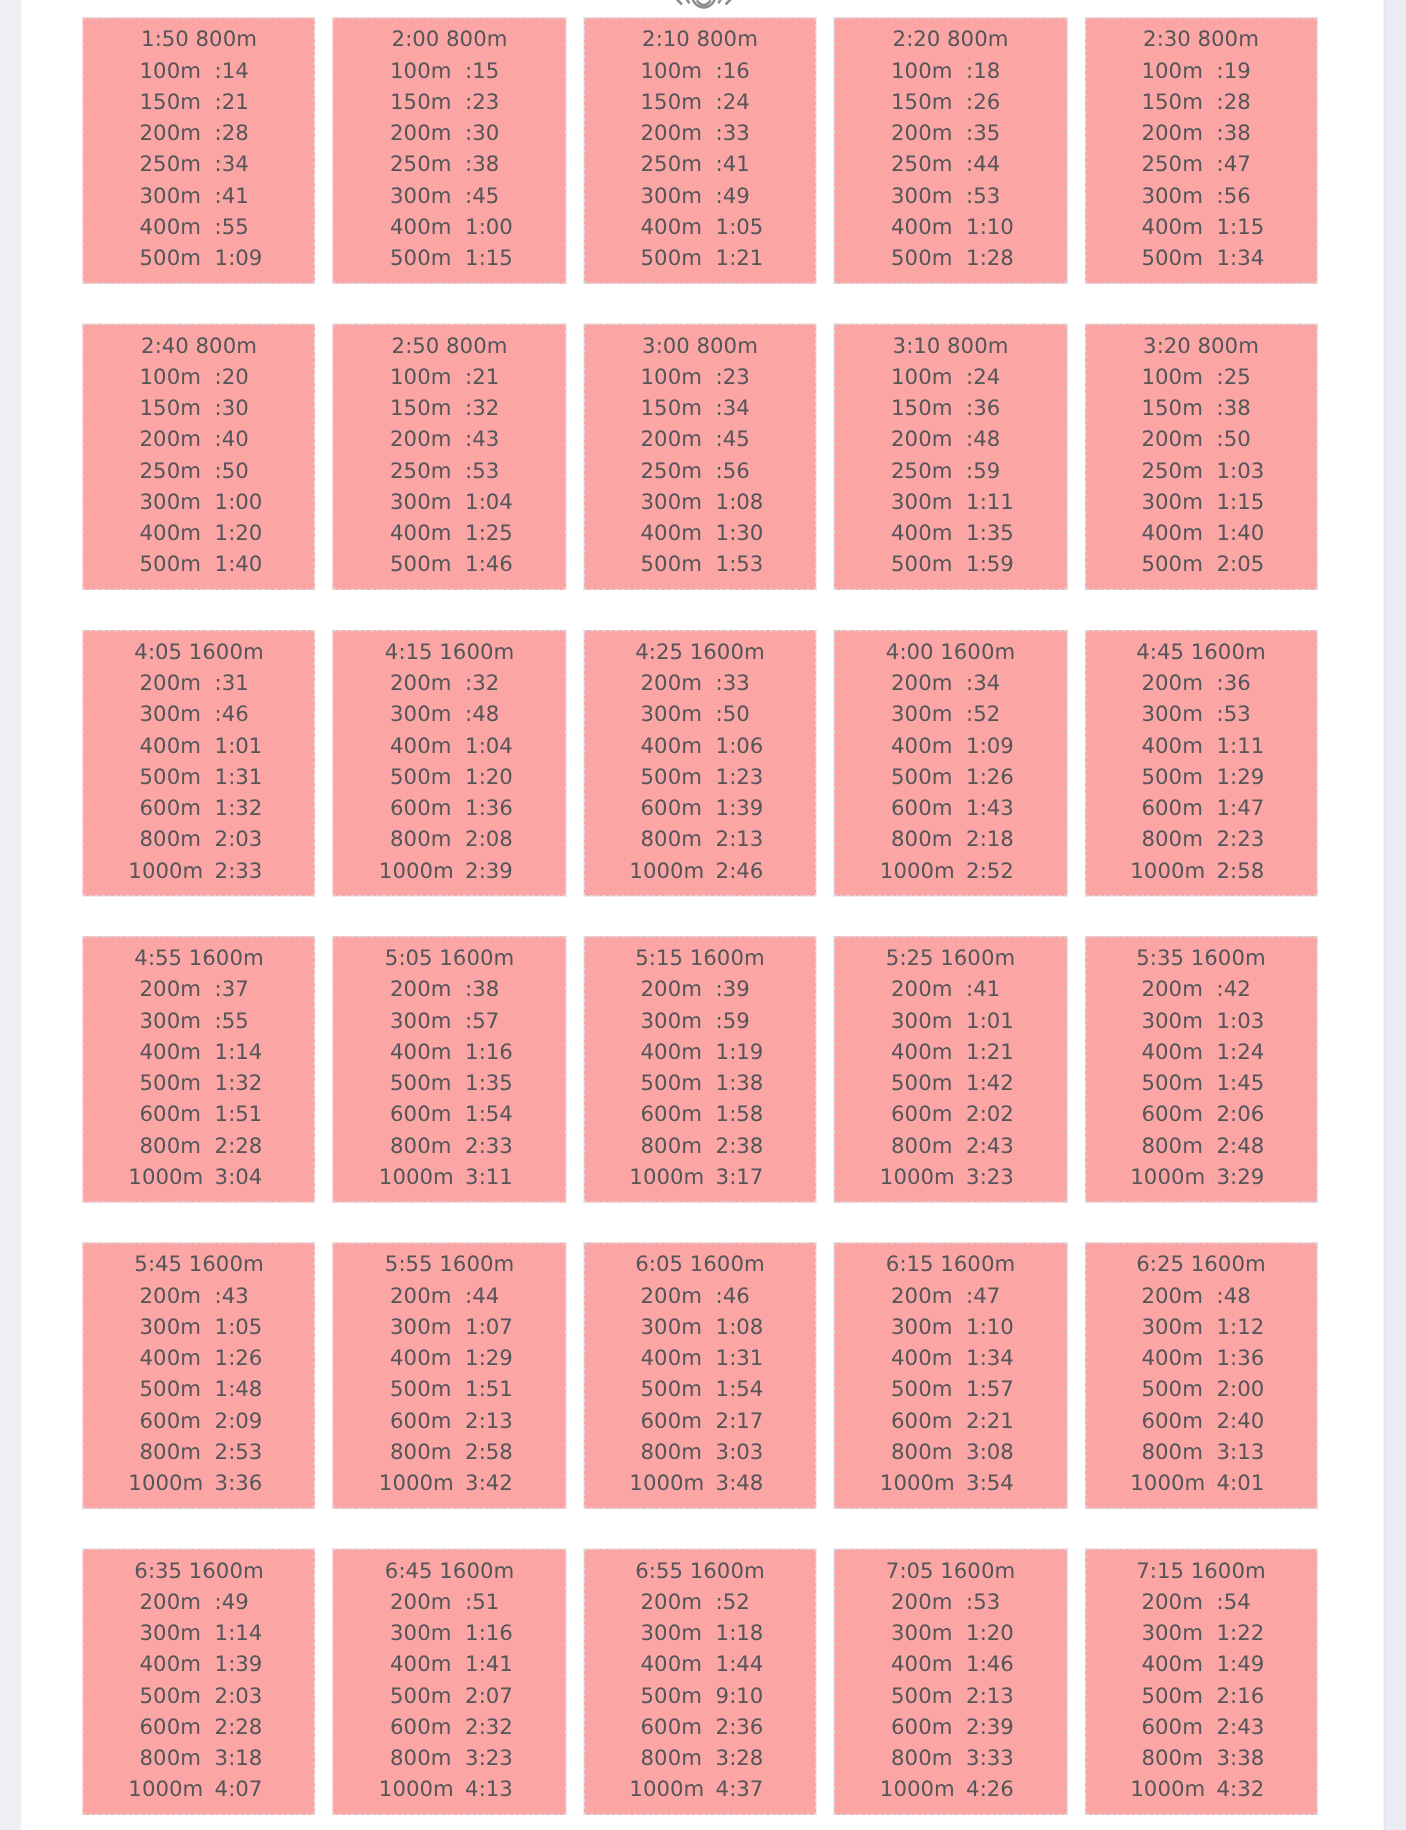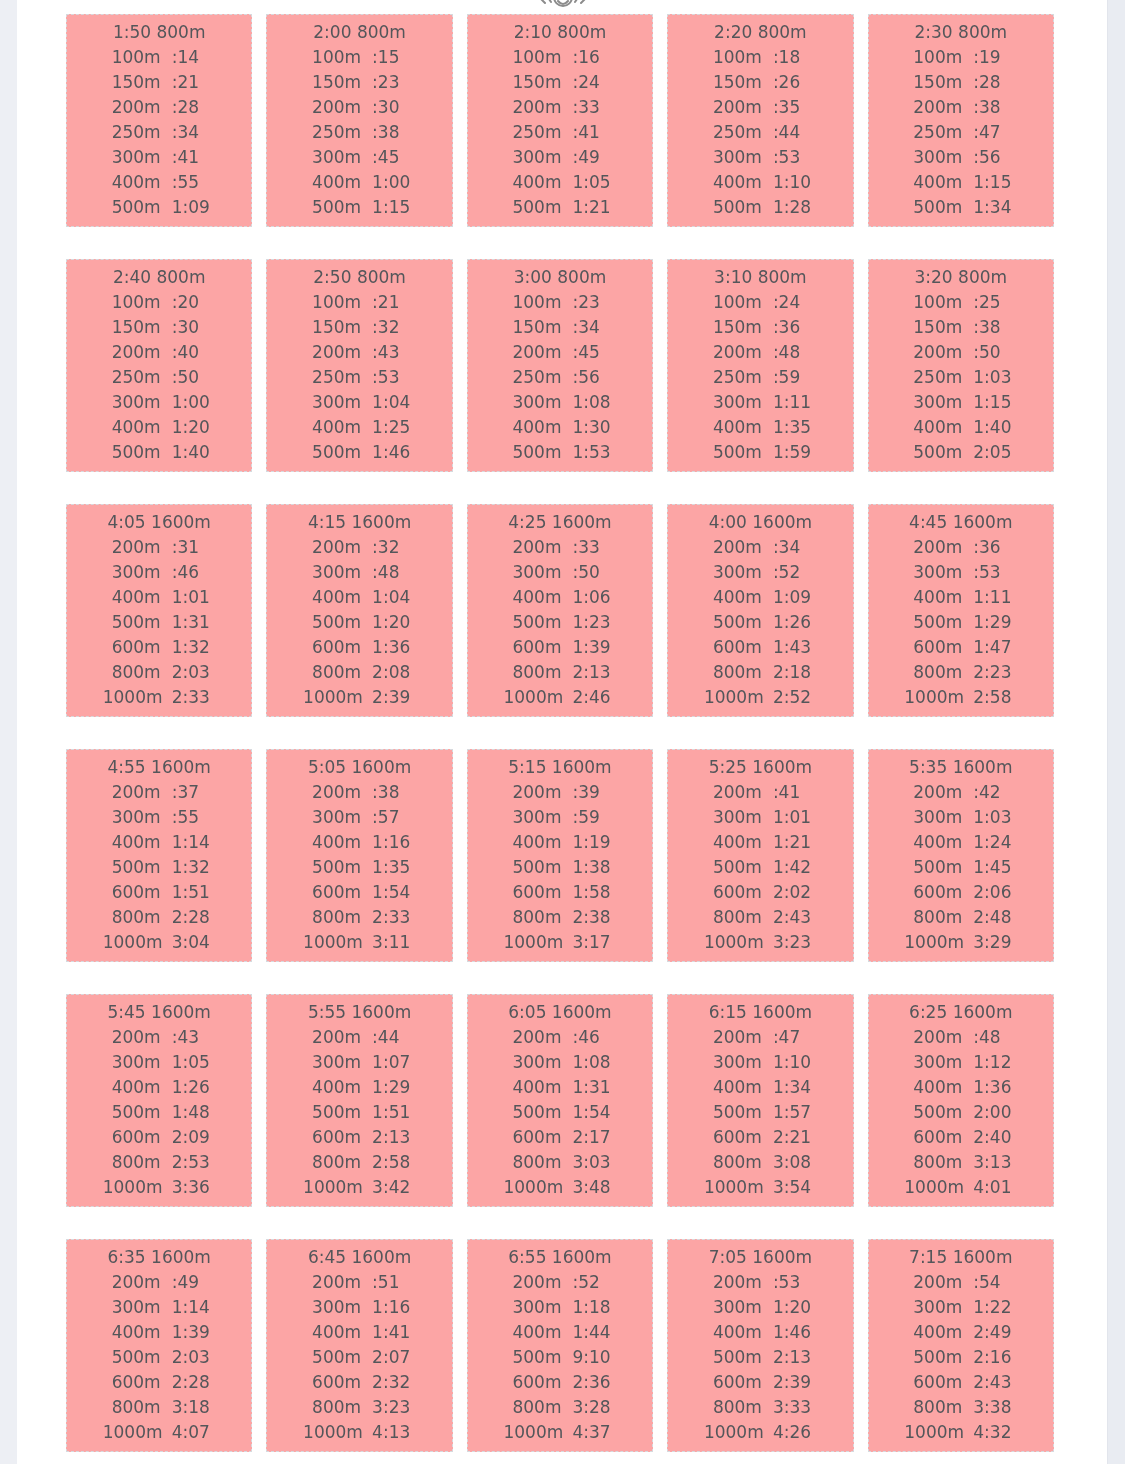--- a/index.html
+++ b/index.html
@@ -1015,21 +1015,21 @@
         <div class="row">
           <span class="d">200m</span>
           <span class="t">:54</span>
         </div>
         <div class="row">
           <span class="d">300m</span>
           <span class="t">1:22</span>
         </div>
         <div class="row">
           <span class="d">400m</span>
-          <span class="t">2:49</span>
+          <span class="t">1:49</span>
         </div>
         <div class="row">
           <span class="d">500m</span>
           <span class="t">2:16</span>
         </div>
         <div class="row">
           <span class="d">600m</span>
           <span class="t">2:43</span>
         </div>
         <div class="row">

